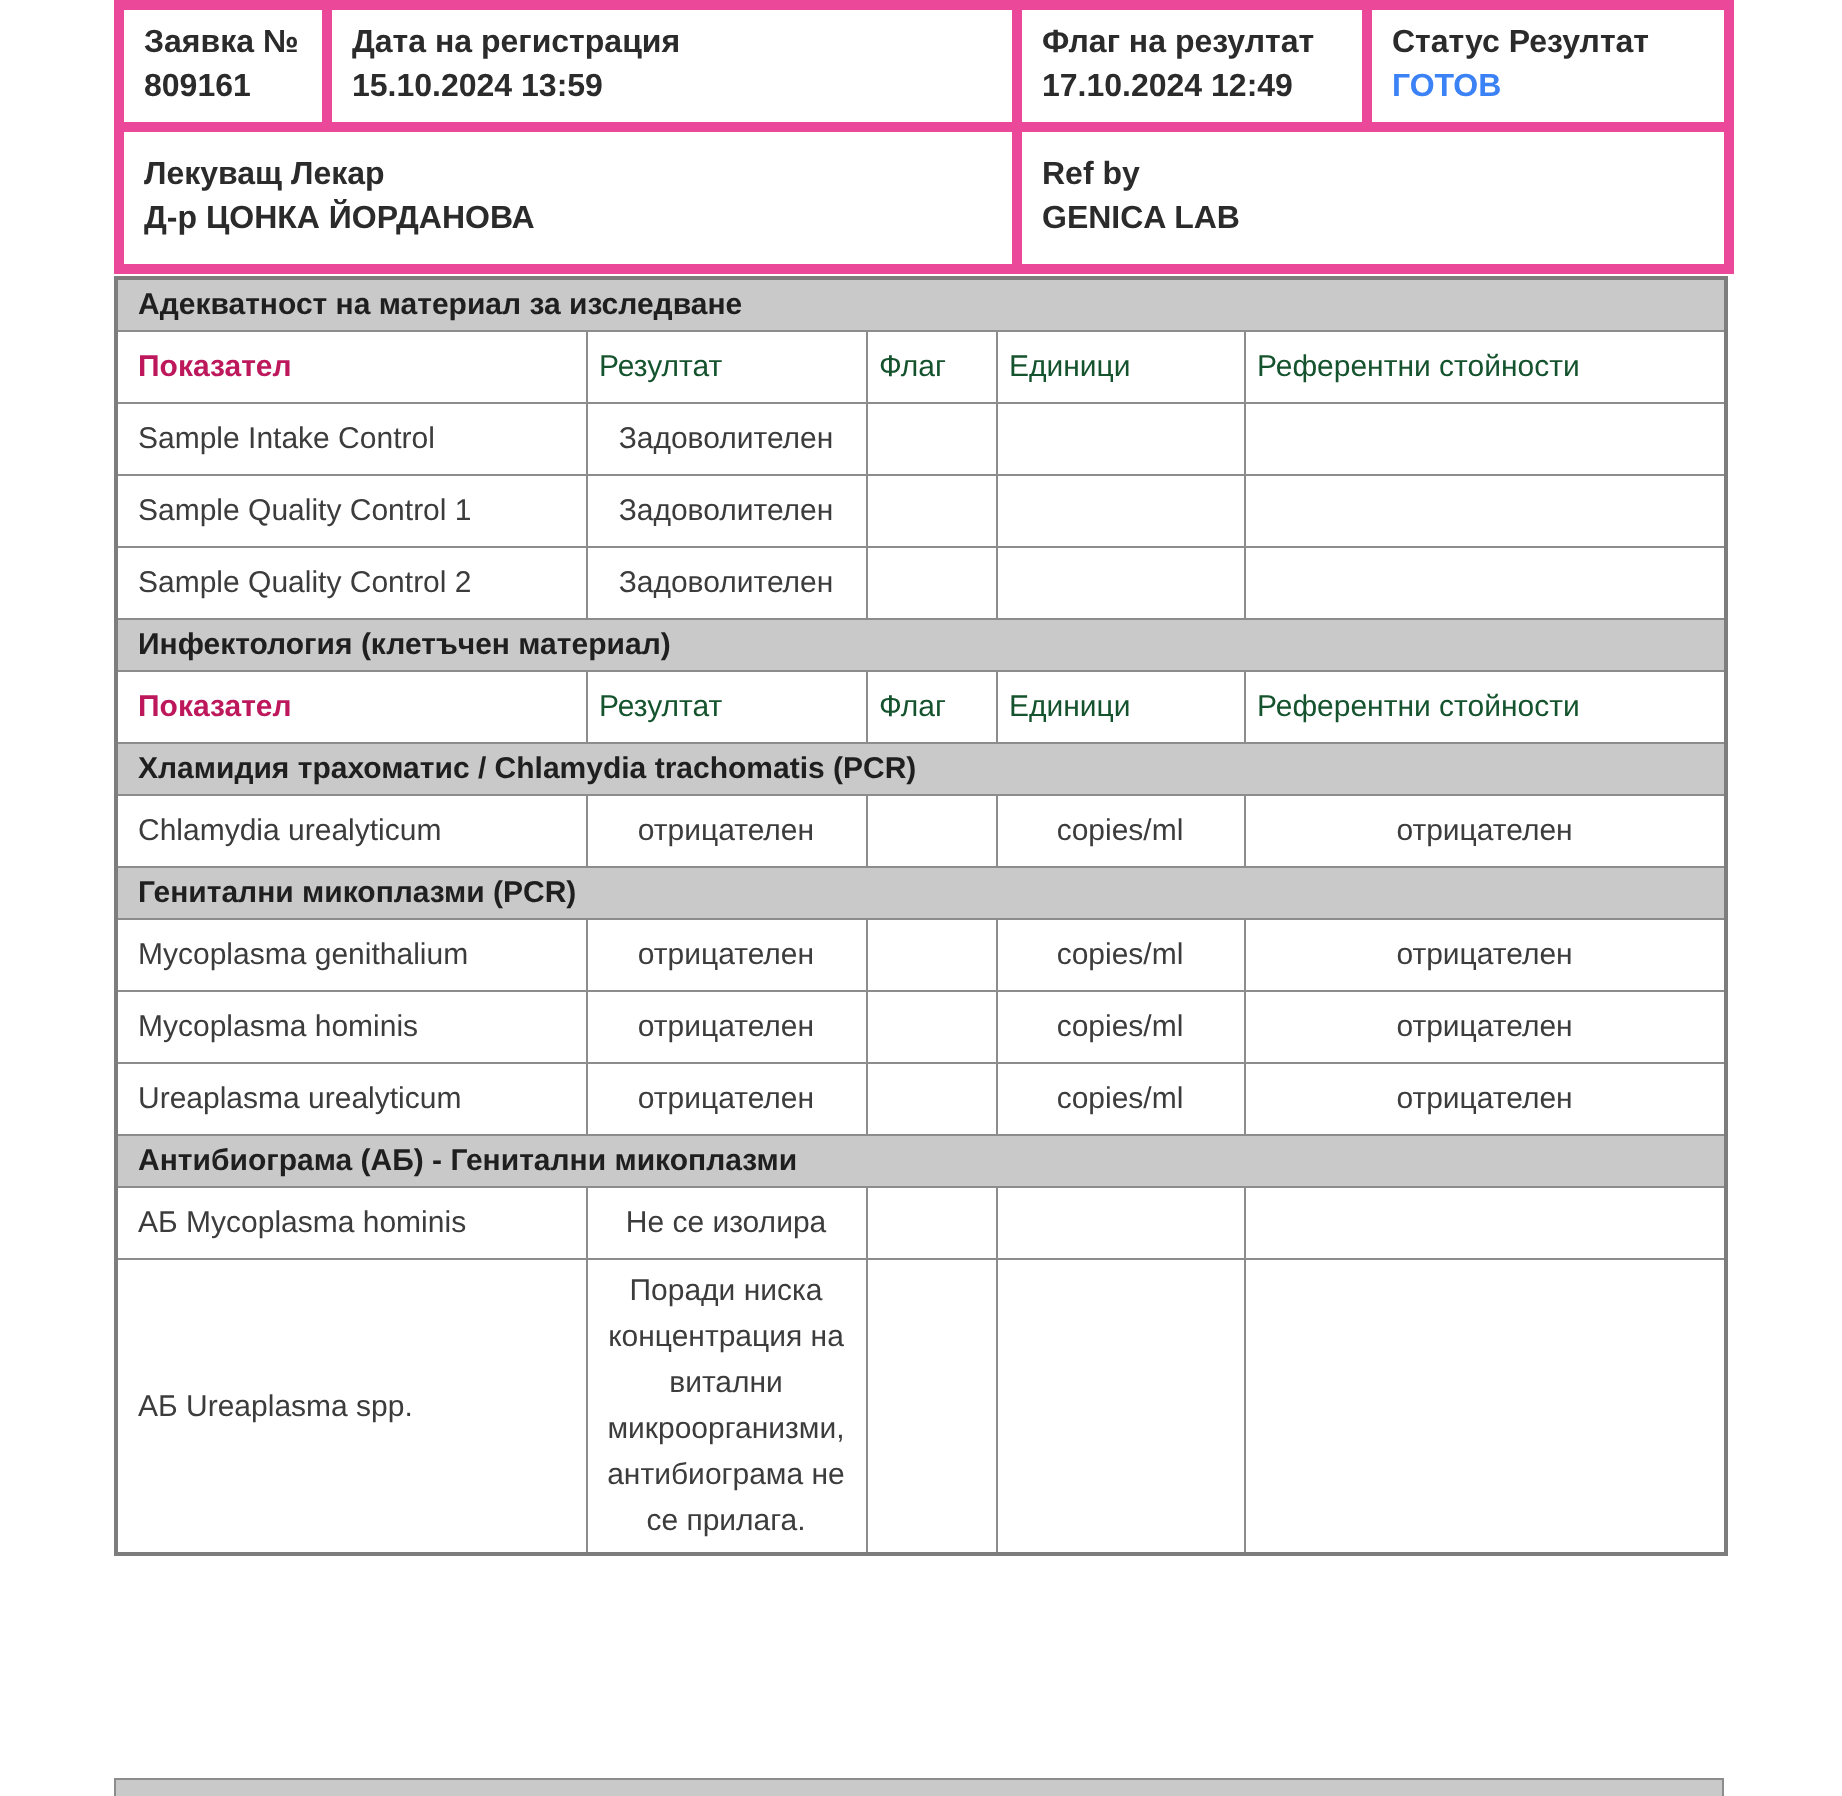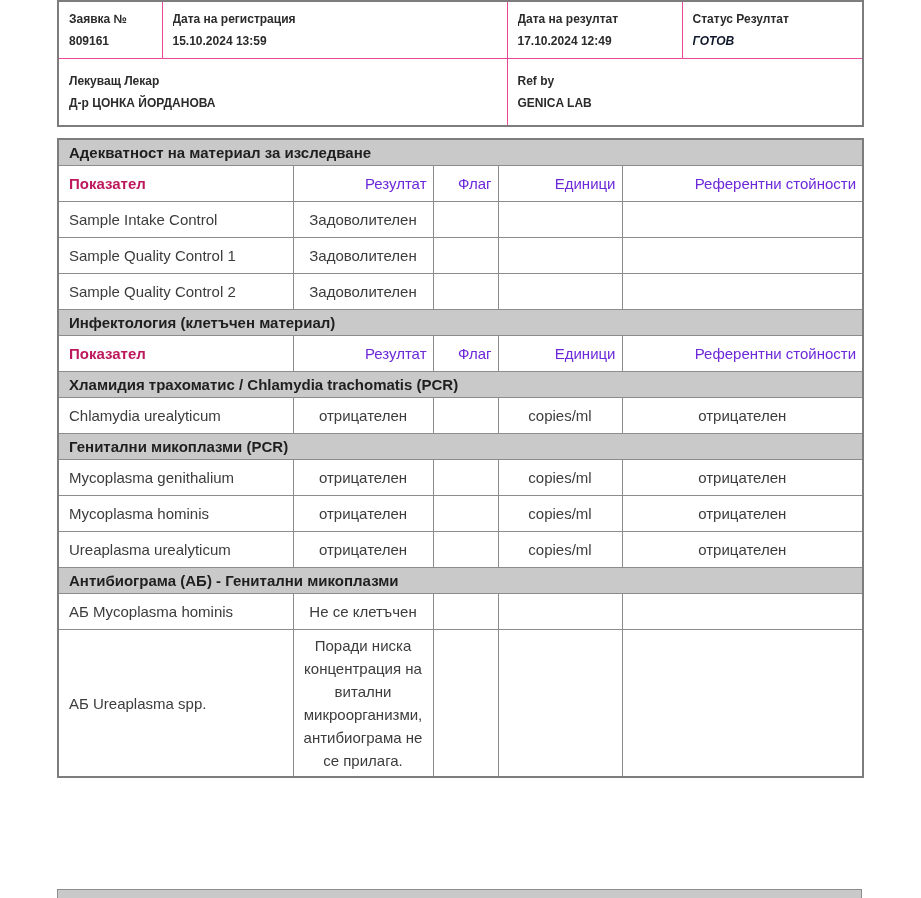--- a/index.html
+++ b/index.html
@@ -9,22 +9,22 @@
     color:#333;overflow:hidden;
   }
   table{border-collapse:collapse;table-layout:fixed;}
 
   
   .info-table{
     position:absolute;left:57px;top:0;width:805px;
     border:2px solid #7d7d7d;
   }
   .info-table td{
-    border:1px solid #ec4899;vertical-align:middle;
-    padding:4px 10px;font-size:12px;font-weight:bold;color:#2b2b2b;
+    border:5px solid #ec4899;vertical-align:middle;
+    padding:4px 10px;font-size:16px;font-weight:bold;color:#2b2b2b;
   }
   .info-table .line{line-height:22px;white-space:nowrap;overflow:hidden;}
   .info-row1 td{height:48px;}
   .info-row2 td{height:58px;}
   .status-value{font-weight:bold;}
 
   
   .lab-table{
     position:absolute;left:57px;top:138px;width:805px;
     border:2px solid #7d7d7d;
@@ -32,21 +32,21 @@
   .lab-table td{
     border:1px solid #8c8c8c;font-size:15px;vertical-align:middle;
     overflow:hidden;
   }
   .section-row{height:20px;}
   .section-cell{
     background:#c9c9c9;font-weight:bold;color:#1f1f1f;
     padding:4px 10px;border:1px solid #8c8c8c;
   }
   .colheader-row{height:36px;}
-  .colheader-cell{color:#6d28d9;text-align:right;padding:4px 6px;}
+  .colheader-cell{color:#14532d;text-align:left;padding:4px 6px;}
   .colheader-cell.col0{font-weight:bold;text-align:left;padding-left:10px;color:#be185d;}
   .data-row{height:36px;}
   .data-row.tall{height:140px;}
   .data-cell{color:#3c3c3c;text-align:center;padding:4px 6px;line-height:23px;}
   .data-cell.col0{text-align:left;padding-left:10px;}
 
   
   .next-section-stub{
     position:absolute;left:57px;top:889px;width:803px;height:9px;
     background:#c9c9c9;border:1px solid #8c8c8c;border-bottom:none;
@@ -68,26 +68,26 @@
         <tr class="info-row1">
       <td>
         <div class="line">Заявка №</div>
         <div class="line">809161</div>
       </td>
       <td>
         <div class="line">Дата на регистрация</div>
         <div class="line">15.10.2024 13:59</div>
       </td>
       <td>
-        <div class="line">Дата на резултат</div>
+        <div class="line">Флаг на резултат</div>
         <div class="line">17.10.2024 12:49</div>
       </td>
       <td>
         <div class="line">Статус Резултат</div>
-        <div class="line status-value" style="color: #0f172a; font-style: italic;">ГОТОВ</div>
+        <div class="line status-value" style="color: #3b82f6;">ГОТОВ</div>
       </td>
     </tr>
     <tr class="info-row2">
       <td colspan="2">
         <div class="line">Лекуващ Лекар</div>
         <div class="line">Д-р ЦОНКА ЙОРДАНОВА</div>
       </td>
       <td colspan="2">
         <div class="line">Ref by</div>
         <div class="line">GENICA LAB</div>
@@ -178,21 +178,21 @@
           <td class="data-cell col1">отрицателен</td>
           <td class="data-cell col2"></td>
           <td class="data-cell col3">copies/ml</td>
           <td class="data-cell col4">отрицателен</td>
         </tr>
         <tr class="section-row">
           <td colspan="5" class="section-cell">Антибиограма (АБ) - Генитални микоплазми</td>
         </tr>
         <tr class="data-row">
           <td class="data-cell col0">АБ Mycoplasma hominis</td>
-          <td class="data-cell col1">Не се клетъчен</td>
+          <td class="data-cell col1">Не се изолира</td>
           <td class="data-cell col2"></td>
           <td class="data-cell col3"></td>
           <td class="data-cell col4"></td>
         </tr>
         <tr class="data-row tall">
           <td class="data-cell col0">АБ Ureaplasma spp.</td>
           <td class="data-cell col1">Поради ниска концентрация на витални микроорганизми, антибиограма не се прилага.</td>
           <td class="data-cell col2"></td>
           <td class="data-cell col3"></td>
           <td class="data-cell col4"></td>

